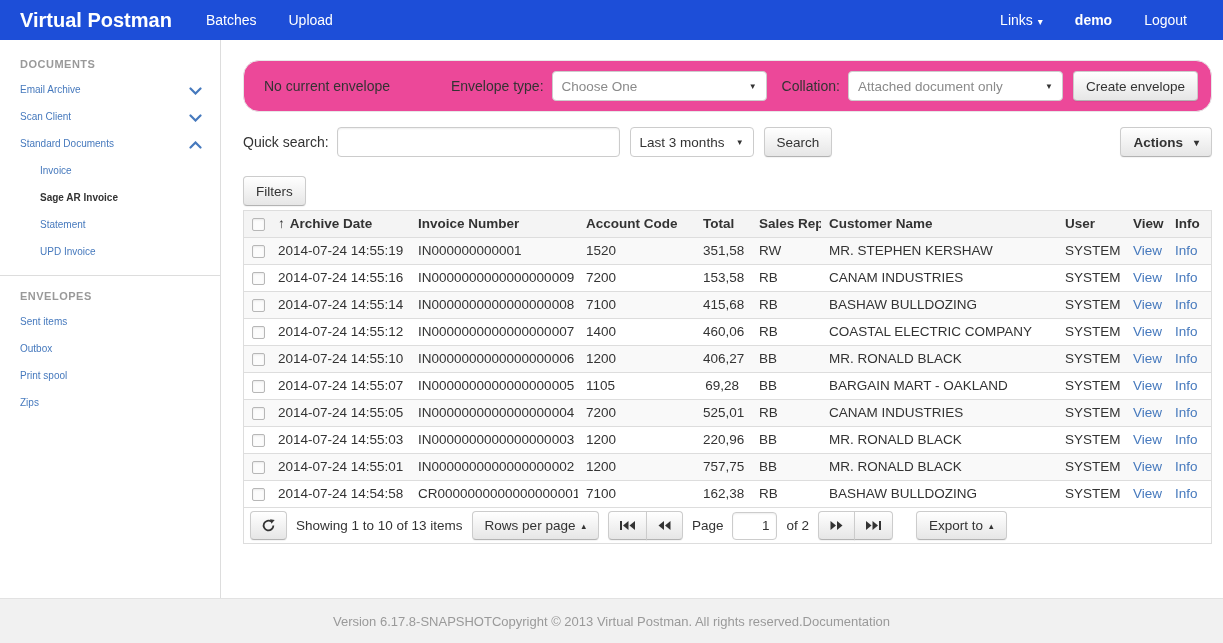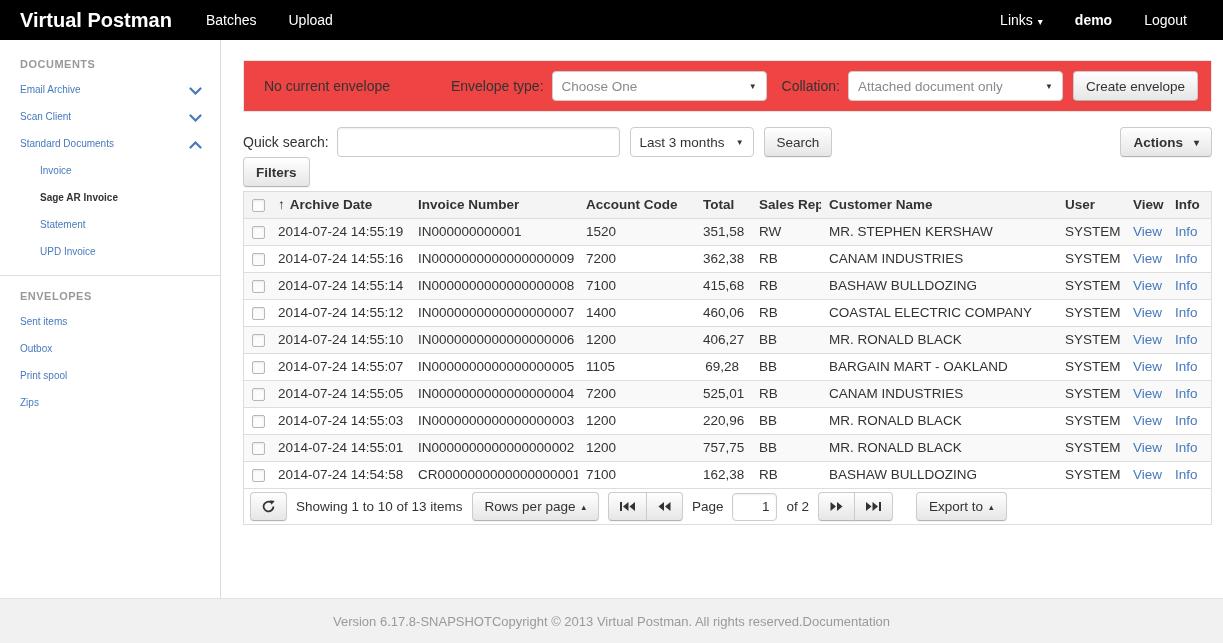--- a/index.html
+++ b/index.html
@@ -4,21 +4,21 @@
 <style>
   * { box-sizing: border-box; margin: 0; padding: 0; }
   body {
     width: 1223px; min-height: 643px; background: #fff;
     font-family: "Liberation Sans", sans-serif; color: #333; font-size: 13.5px;
     -webkit-font-smoothing: antialiased;
   }
   a { text-decoration: none; cursor: pointer; }
 
   
-  .navbar { height: 40px; background: #000000; display: flex; align-items: stretch; padding: 0 20px 6px 20px; }
+  .navbar { height: 40px; background: #1d4ed8; display: flex; align-items: stretch; padding: 0 20px 6px 20px; }
   .brand { color: #fff; font-size: 20px; font-weight: bold; line-height: 40px; margin-right: 18px; }
   .nav-link { color: #fff; font-size: 14px; line-height: 40px; padding: 0 16px; display: inline-block; }
   .nav-right { margin-left: auto; display: flex; }
   .nav-user { font-weight: bold; }
   .caret-dn { font-size: 10px; margin-left: 5px; }
 
   
   .content-wrap { display: flex; min-height: 558px; align-items: stretch; }
   .sidebar { width: 221px; border-right: 1px solid #ddd; padding-top: 4px; flex: 0 0 221px; }
   .main { flex: 1; padding: 20px 13px 0 22px; }
@@ -48,38 +48,38 @@
   .selectbox .sel-caret { font-size: 8px; color: #333; margin-left: 8px; }
   .sel-muted { color: #8a8a8a; }
   .textinput {
     height: 30px; border: 1px solid #ccc; border-radius: 4px; padding: 0 8px;
     font-family: "Liberation Sans", sans-serif; font-size: 13.5px; color: #333;
     box-shadow: inset 0 1px 2px rgba(0,0,0,.07);
   }
 
   
   .env-bar {
-    height: 52px; background: #ef4444; border: 1px solid #e7e7e7; border-radius: 0;
+    height: 52px; background: #ec4899; border: 1px solid #e7e7e7; border-radius: 16px;
     display: flex; align-items: center; padding: 0 13px 0 20px; font-size: 14px;
   }
   .env-status { color: #333; }
   .env-group { margin-left: auto; display: flex; align-items: center; justify-content: space-between; }
   .env-label { margin: 0 8px 0 15px; }
   .sel-envtype { width: 215px; } .sel-collation { width: 215px; margin-right: 10px; }
 
   
   .search-row { display: flex; align-items: center; margin-top: 15px; }
   .search-label { font-size: 14px; margin-right: 8px; }
   .search-input { width: 283px; }
   .sel-period { width: 124px; margin-left: 10px; }
   .search-btn { margin-left: 10px; }
   .actions-btn { margin-left: auto; font-weight: bold; }
 
   
-  .filters-btn { margin-bottom: 4px; font-weight: bold; }
+  .filters-btn { margin-top: 19px; margin-bottom: 4px; }
   .panel { border: 1px solid #ddd; }
   table.grid { width: 100%; border-collapse: collapse; table-layout: fixed; }
   .grid th, .grid td { padding: 5px 8px; text-align: left; font-size: 13.5px; line-height: 16px;
     overflow: hidden; white-space: nowrap; }
   .grid thead th { background: #f4f4f4; font-weight: bold; }
   .grid tbody tr { border-top: 1px solid #ddd; }
   .grid tbody tr:nth-child(odd) { background: #f9f9f9; }
   .col-total { text-align: right !important; padding-right: 12px !important; }
   .grid thead th.col-total { text-align: left !important; }
   .tlink { color: #4679bd; }
@@ -262,21 +262,21 @@
             <td><a class="tlink">View</a></td>
             <td><a class="tlink">Info</a></td>
           </tr>
           <tr>
             <td>
                 <div class="cb"></div>
               </td>
             <td>2014-07-24 14:55:16</td>
             <td>IN0000000000000000009</td>
             <td>7200</td>
-            <td class="col-total">362,38</td>
+            <td class="col-total">153,58</td>
             <td>RB</td>
             <td>CANAM INDUSTRIES</td>
             <td>SYSTEM</td>
             <td><a class="tlink">View</a></td>
             <td><a class="tlink">Info</a></td>
           </tr>
           <tr>
             <td>
                 <div class="cb"></div>
               </td>

